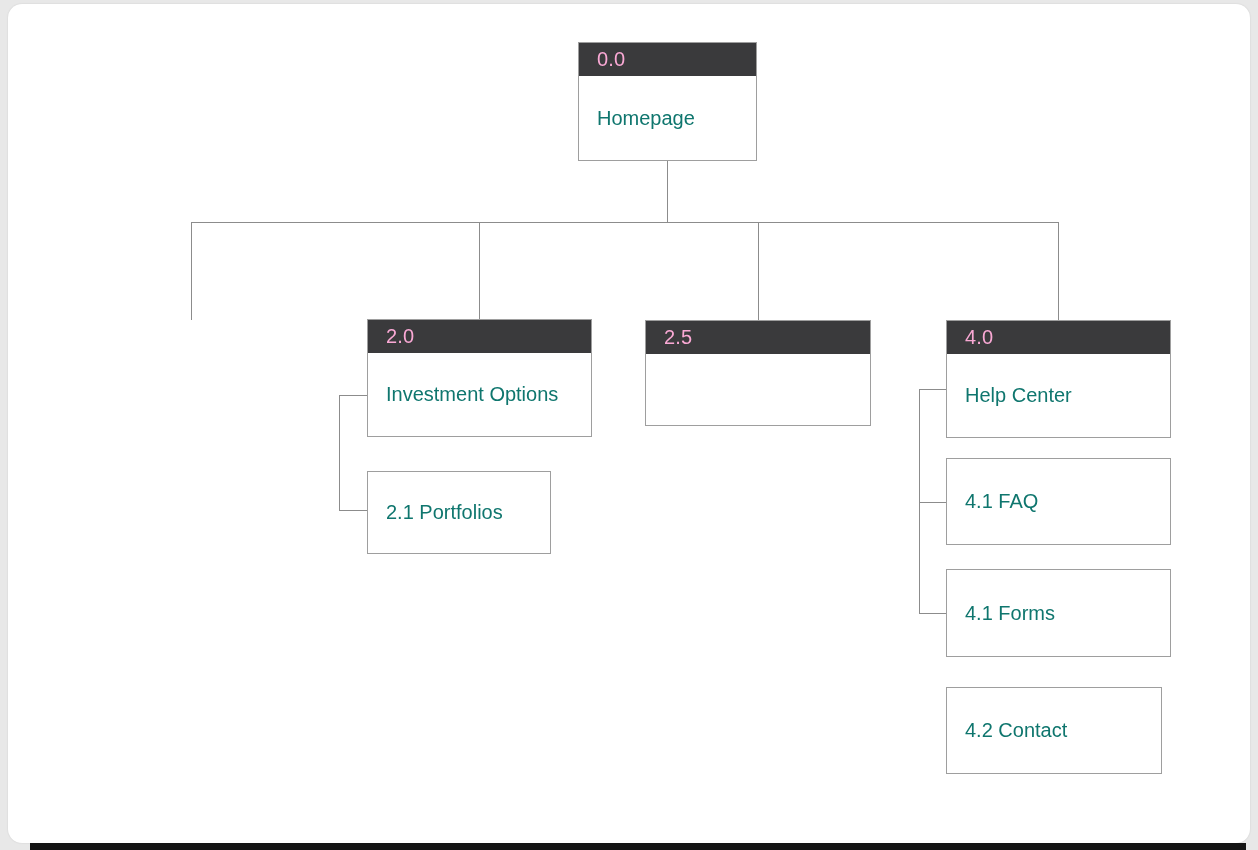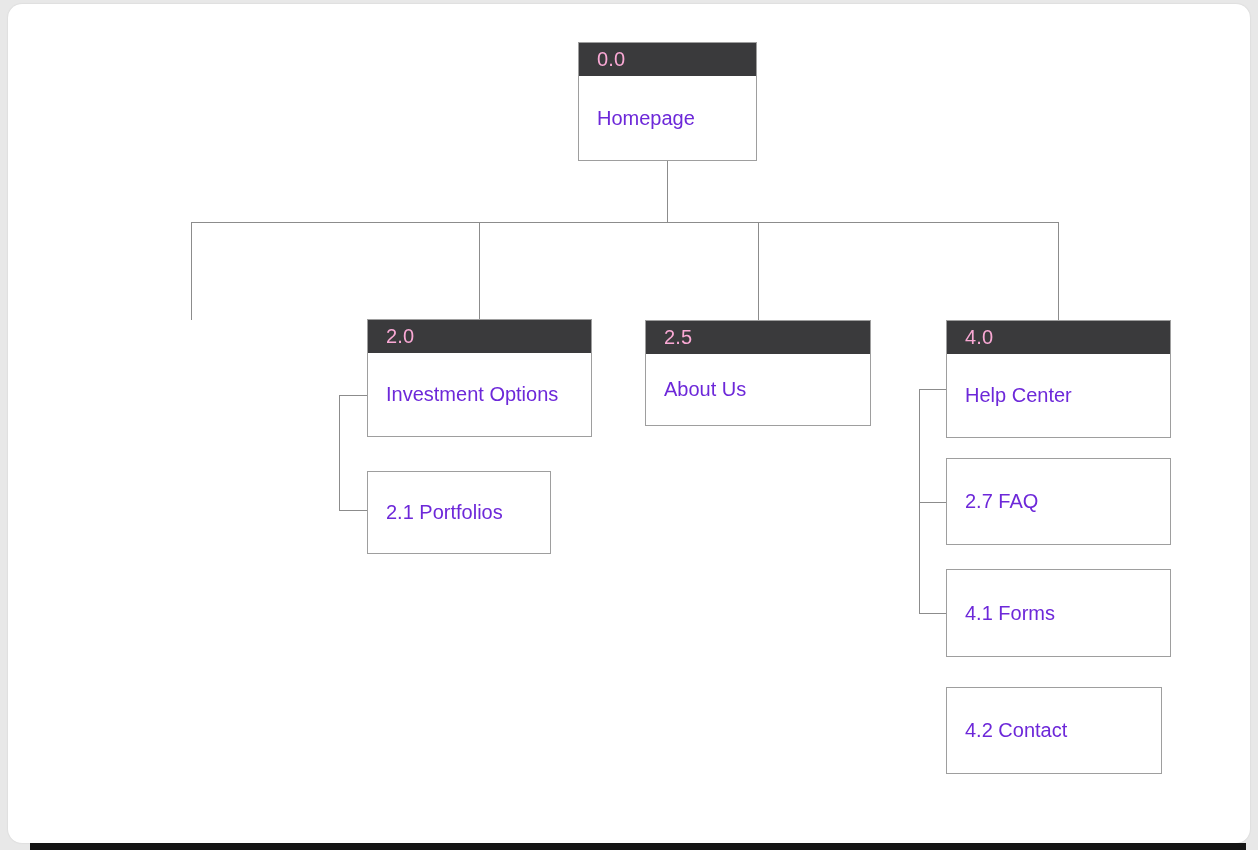--- a/index.html
+++ b/index.html
@@ -61,21 +61,21 @@
     padding: 0 18px;
     font-size: 20px;
     letter-spacing: 0.2px;
   }
   .node-label {
     flex: 1;
     display: flex;
     align-items: center;
     padding: 0 18px;
     font-size: 20px;
-    color: #6d28d9;
+    color: #0f766e;
   }
 </style>
 </head>
 <body>
 
 <div class="stage">
   <div class="card">
     <div class="diagram">
 
       <div class="line" style="left:659px;top:157px;width:1px;height:61px"></div>
@@ -100,34 +100,33 @@
       </div>
 
 
       <div class="node" style="left:359px;top:315px;width:225px;height:118px">
         <div class="node-header">2.0</div>
         <div class="node-label">Investment Options</div>
       </div>
 
       <div class="node" style="left:637px;top:316px;width:226px;height:106px">
         <div class="node-header">2.5</div>
-        <div class="node-label">About Us</div>
       </div>
 
       <div class="node" style="left:938px;top:316px;width:225px;height:118px">
         <div class="node-header">4.0</div>
         <div class="node-label">Help Center</div>
       </div>
 
       <div class="node" style="left:359px;top:467px;width:184px;height:83px">
         <div class="node-label">2.1 Portfolios</div>
       </div>
 
       <div class="node" style="left:938px;top:454px;width:225px;height:87px">
-        <div class="node-label">2.7 FAQ</div>
+        <div class="node-label">4.1 FAQ</div>
       </div>
 
       <div class="node" style="left:938px;top:565px;width:225px;height:88px">
         <div class="node-label">4.1 Forms</div>
       </div>
 
       <div class="node" style="left:938px;top:683px;width:216px;height:87px">
         <div class="node-label">4.2 Contact</div>
       </div>
 

